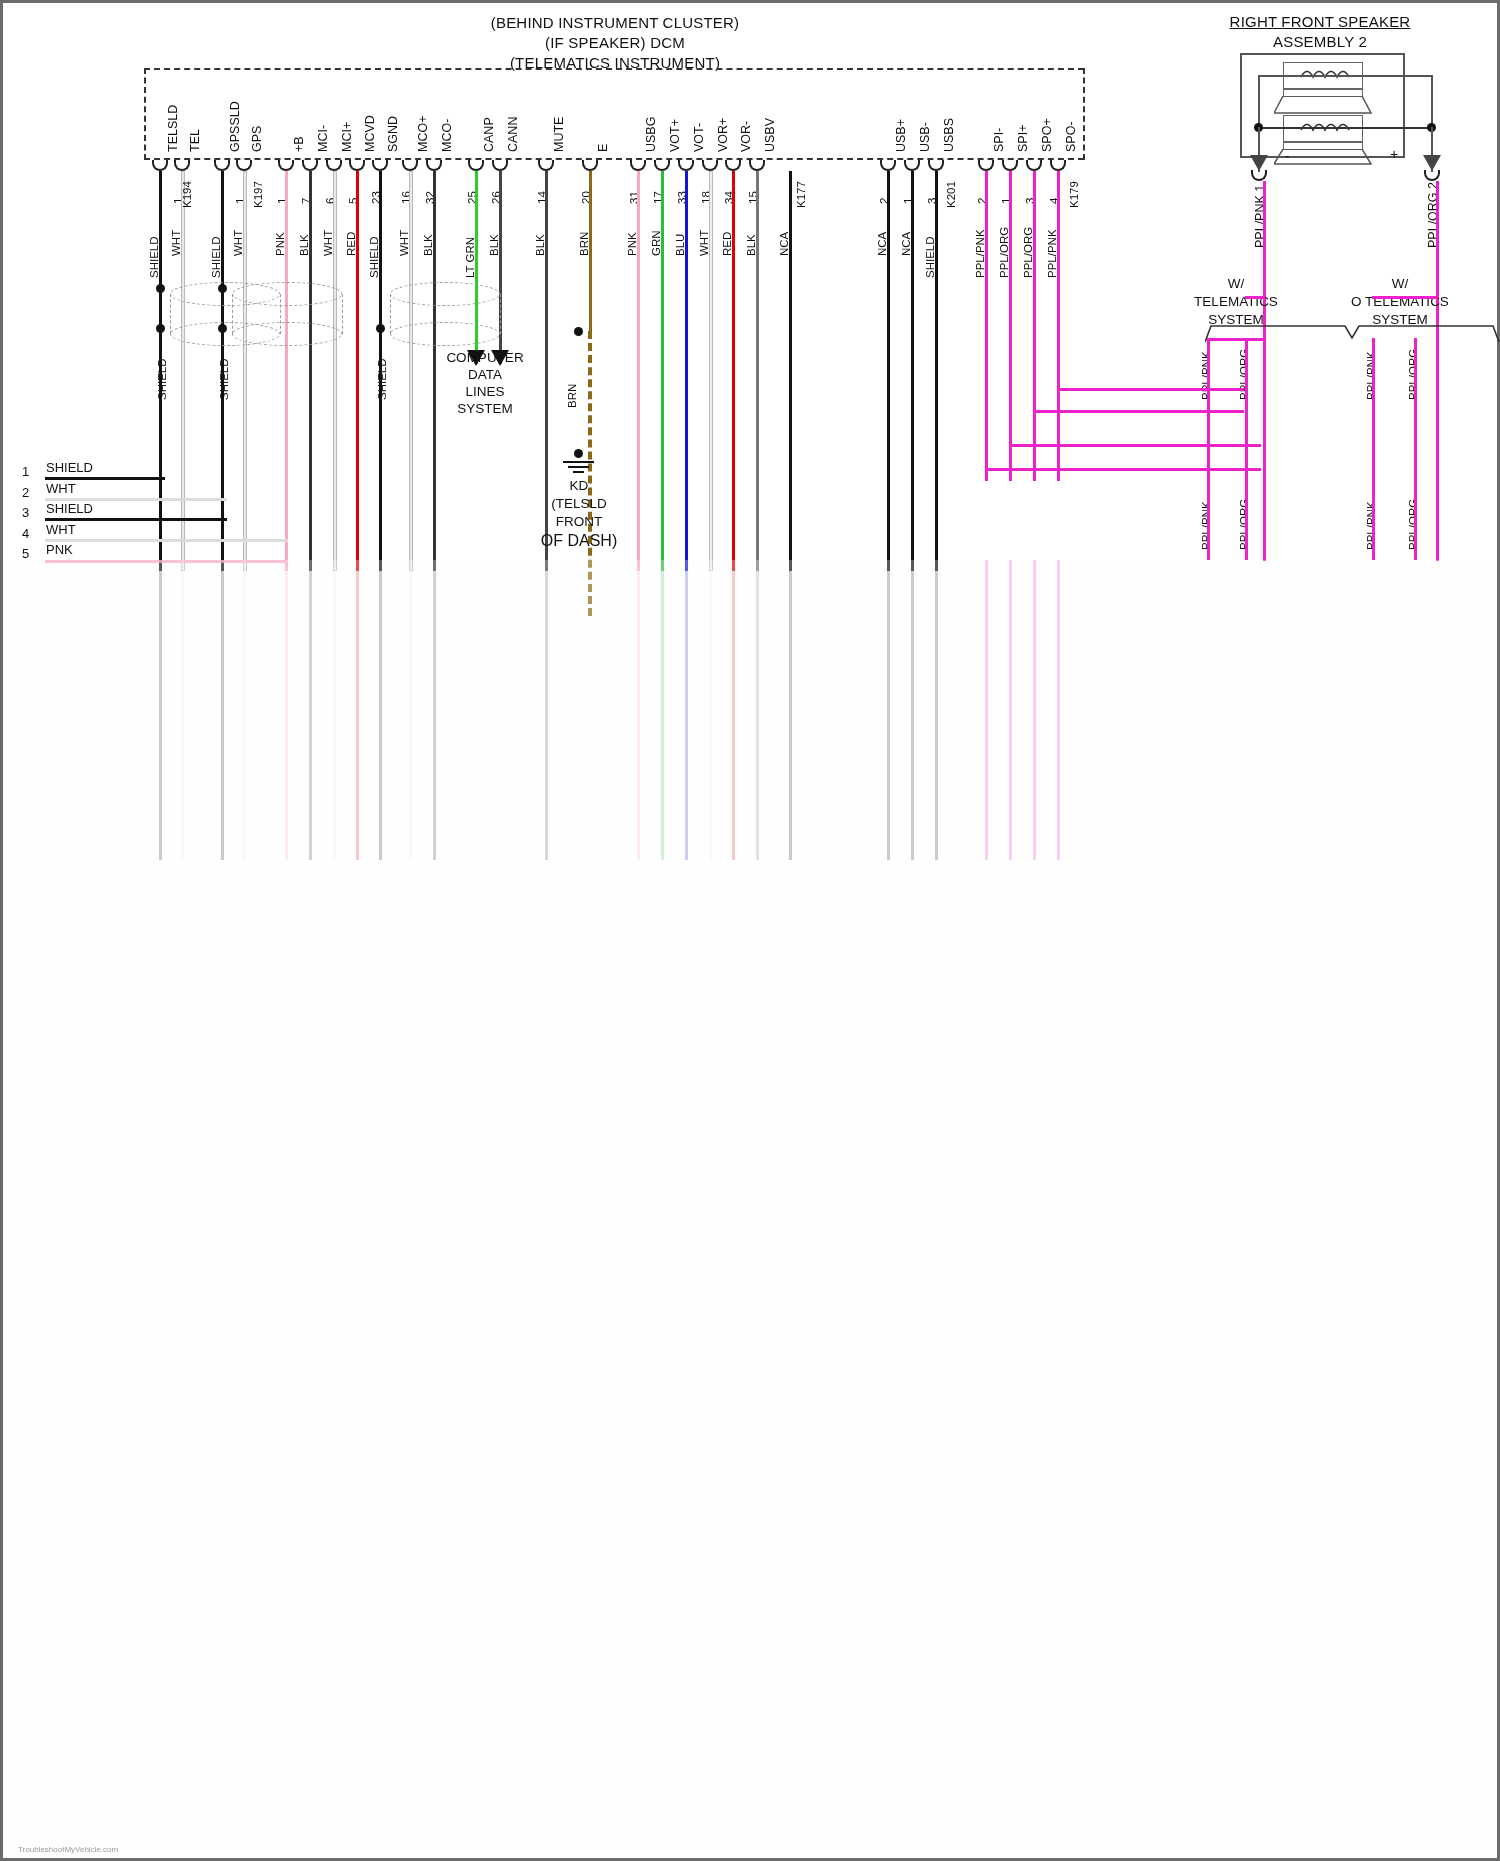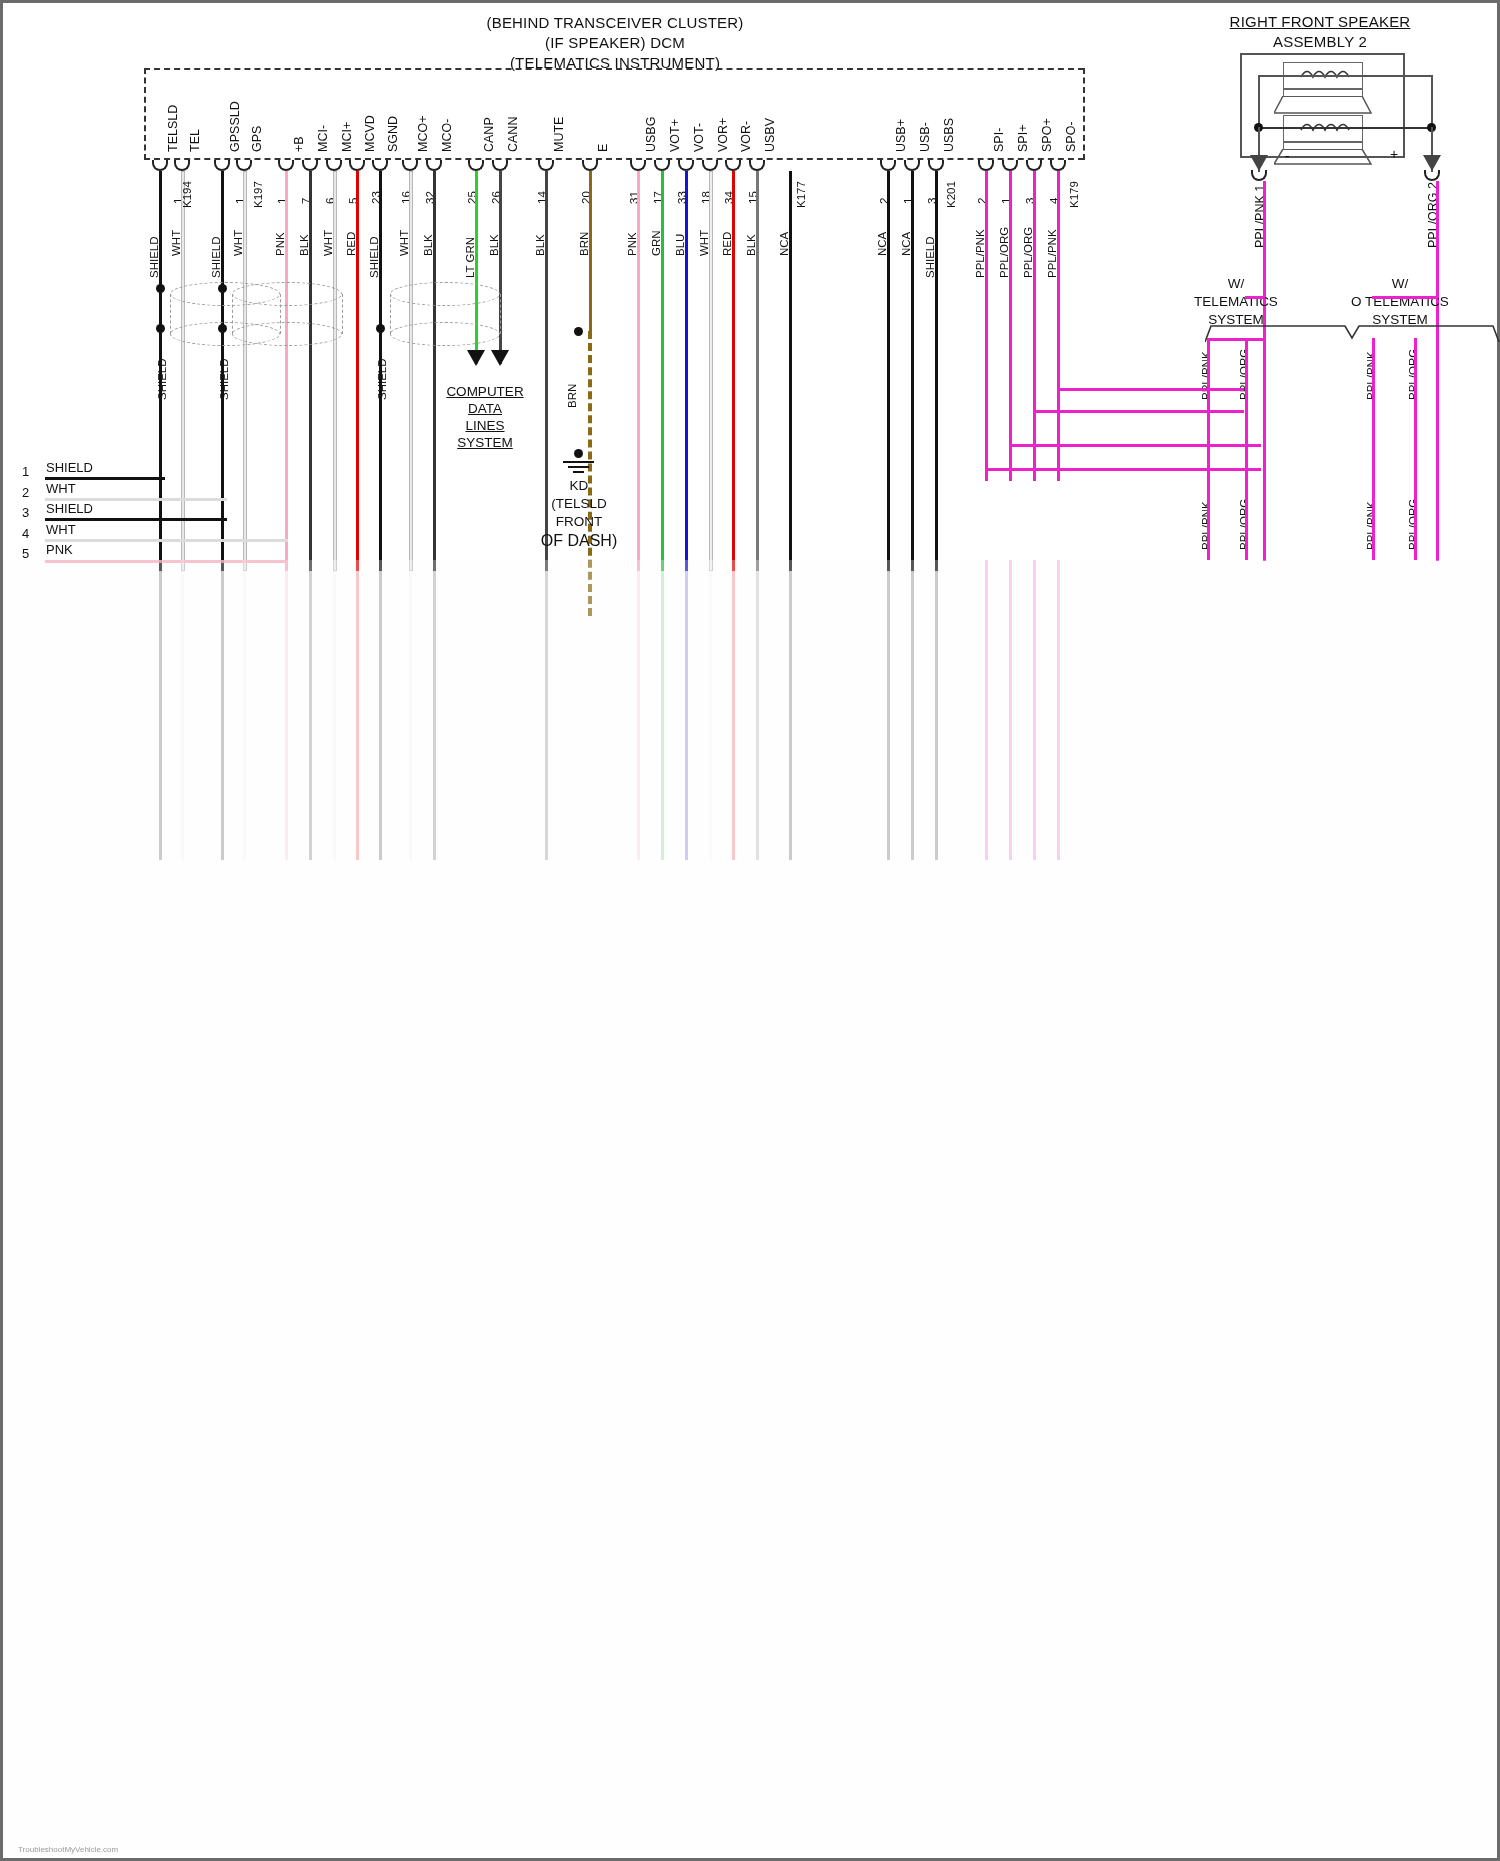--- a/index.html
+++ b/index.html
@@ -46,21 +46,21 @@
   .coilbox{position:absolute;border:1.5px solid #666;box-sizing:border-box;}
 
   .wm{position:absolute;font-size:8px;color:#9a9a9a;}
 </style>
 </head>
 <body>
 
 <div id="page">
   <div id="sheet"></div>
 
-  <div class="txt hdr" style="left:615px;top:14px;">(BEHIND TRANSCEIVER CLUSTER)</div>
+  <div class="txt hdr" style="left:615px;top:14px;">(BEHIND INSTRUMENT CLUSTER)</div>
   <div class="txt hdr" style="left:615px;top:34px;">(IF SPEAKER) DCM</div>
   <div class="txt hdr" style="left:615px;top:54px;">(TELEMATICS INSTRUMENT)</div>
 
   <div class="txt hdr" style="left:1320px;top:13px;text-decoration:underline;">RIGHT FRONT SPEAKER</div>
   <div class="txt hdr" style="left:1320px;top:33px;">ASSEMBLY 2</div>
 
   <div class="dashv" style="left:144px;top:68px;height:92px;"></div>
   <div class="dashline" style="left:144px;top:68px;width:940px;"></div>
   <div class="dashv" style="left:1083px;top:68px;height:92px;"></div>
   <div class="dashline" style="left:144px;top:158px;width:940px;"></div>
@@ -296,21 +296,21 @@
     </div>
 
   <div class="hw" style="left:45px;top:477px;width:120px;background:#111;"></div>
   <div class="hw" style="left:45px;top:498px;width:182px;background:#dcdcdc;"></div>
   <div class="hw" style="left:45px;top:518px;width:182px;background:#111;"></div>
   <div class="hw" style="left:45px;top:539px;width:243px;background:#dcdcdc;"></div>
   <div class="hw" style="left:45px;top:560px;width:243px;background:#f7a9bd;"></div>
 
   <div class="arr" style="left:467px;top:350px;"></div>
   <div class="arr" style="left:491px;top:350px;"></div>
-  <div class="txt ctr" style="left:485px;top:384px;font-size:13.5px;text-decoration:underline;"><span style="white-space:pre-line;display:block;line-height:1.25;">COMPUTER
+  <div class="txt ctr" style="left:485px;top:350px;font-size:13.5px;"><span style="white-space:pre-line;display:block;line-height:1.25;">COMPUTER
 DATA
 LINES
 SYSTEM</span></div>
 
   <div class="dot" style="left:574px;top:327px;"></div>
   <div class="vert vsm" style="left:566px;top:408px;">BRN</div>
   <div class="dot" style="left:574px;top:449px;"></div>
   <div class="gnd1" style="left:563px;top:461px;width:31px;"></div>
   <div class="gnd2" style="left:568px;top:466px;width:21px;"></div>
   <div class="gnd3" style="left:573px;top:471px;width:11px;"></div>

